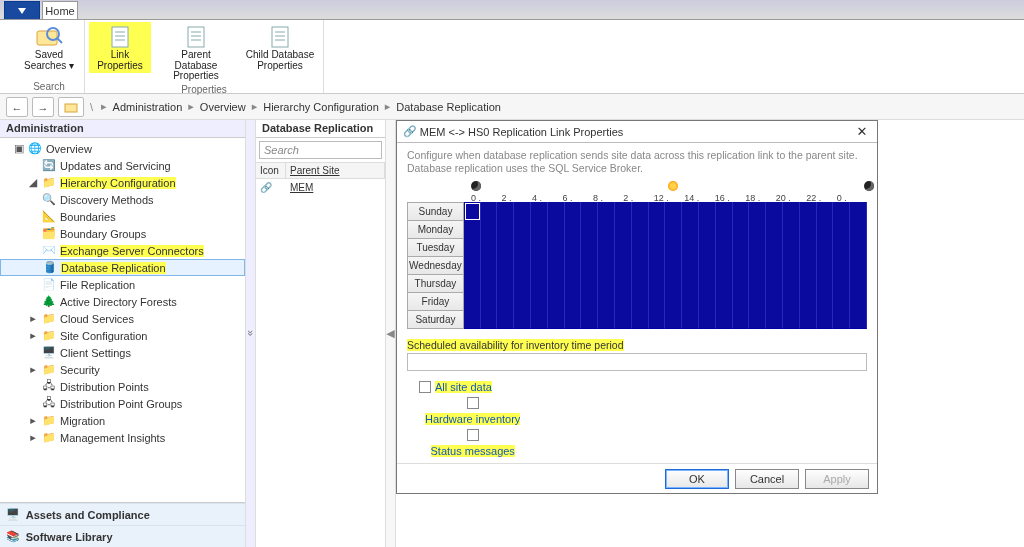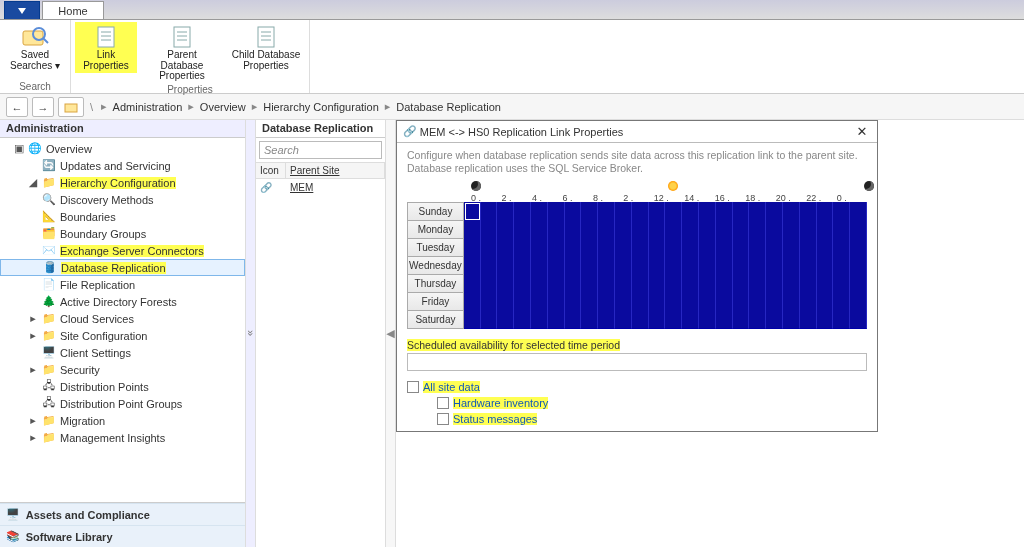--- a/index.html
+++ b/index.html
@@ -2,24 +2,24 @@
 <html><head>
 <meta charset="utf-8">
 <style>
   * { box-sizing: border-box; font-family: "Segoe UI", Tahoma, sans-serif; }
   body { margin:0; width:1024px; height:547px; background:#fff; color:#333; font-size:11px; overflow:hidden; }
   .hl { background:#ffff52; }
 
   
   .ribbon-tabs { height:20px; background:linear-gradient(#ccd,#ddd); border-bottom:1px solid #999; display:flex; align-items:flex-end; padding-left:4px; }
   .rt-file { width:36px; height:18px; background:#1a4aa0; border:1px solid #053a8e; border-bottom:none; display:flex; align-items:center; justify-content:center; color:#fff; }
-  .rt-home { width:62px; height:18px; background:#fff; border:1px solid #999; border-bottom:none; margin-left:2px; display:flex; align-items:center; justify-content:center; }
-
-  
-  .ribbon { height:74px; background:#fff; border-bottom:1px solid #ccc; display:flex; }
+  .rt-home { width:36px; height:18px; background:#fff; border:1px solid #999; border-bottom:none; margin-left:2px; display:flex; align-items:center; justify-content:center; }
+
+  
+  .ribbon { height:74px; background:#fff; border-bottom:1px solid #ccc; display:flex;padding-left:14px; }
   .rg { border-right:1px solid #ddd; padding:2px 4px 0 4px; display:flex; flex-direction:column; align-items:center; }
   .rg-items { display:flex; gap:6px; flex:1; align-items:flex-start; }
   .rg-label { font-size:10px; color:#666; height:12px; }
   .rbtn { display:flex; flex-direction:column; align-items:center; width:62px; padding:2px; line-height:1.05; text-align:center; font-size:10px; color:#222; }
   .rbtn .ic { width:30px; height:26px; display:flex; align-items:center; justify-content:center; }
 
   
   .addr { height:26px; background:#f6f6f6; border-bottom:1px solid #ddd; display:flex; align-items:center; gap:4px; padding:0 6px; font-size:11px; }
   .navb { width:22px; height:20px; border:1px solid #bbb; background:#fff; border-radius:2px; display:flex; align-items:center; justify-content:center; }
   .addr .sep{ color:#888; margin:0 2px;}
@@ -73,23 +73,23 @@
   .sched-row .cells{ display:flex; }
   .sched-row .cell{ width:16.8px; height:19px; background:#0a0a9e; border-right:1px solid #2727c2; border-bottom:1px solid #0000a8; margin-top:-1px; }
   .sched-row:first-of-type .cell:first-child{ outline:1px solid #fff; outline-offset:-2px;}
 
   .selperiod{ margin-top:10px; font-size:10.5px;}
   .selbox{ height:18px; border:1px solid #bbb; margin-top:2px;}
 
   .avail{ margin-top:10px; display:flex; gap:30px; font-size:11px; color:#1259b7;}
   .avail .lbl{ width:60px;}
   .opts{ display:flex; flex-direction:column; gap:4px;}
-  .opt{ display:flex; align-items:center; gap:4px; }
+  .opt{ display:flex; align-items:center; gap:4px;margin-left:12px; }
   .cb{ width:12px; height:12px; border:1px solid #888; background:#fff;}
-  .opt.sub{ margin-left:30px;}
+  .opt.sub{ margin-left:18px;flex-direction:column;}
 
   .dlg-btns{ height:30px; border-top:1px solid #ddd; display:flex; align-items:center; justify-content:flex-end; gap:6px; padding:0 8px;}
   .btn{ width:64px; height:20px; border:1px solid #888; background:linear-gradient(#fefefe,#e7e7e7); font-size:11px; display:flex; align-items:center; justify-content:center;}
   .btn.def{ border:1px solid #1e6bd6; box-shadow:0 0 0 1px #78b4ff inset;}
   .btn.dis{ color:#aaa;}
 
   
   svg{display:block;}
 </style>
 </head>
@@ -534,36 +534,41 @@
                   <div class="cell"></div>
                   <div class="cell"></div>
                   <div class="cell"></div>
                   <div class="cell"></div>
                 </div>
               </div>
             </div>
         </div>
 
         <div class="selperiod">
-          <span class="hl">Scheduled availability for selected time period</span>
+          <span class="hl">Scheduled availability for inventory time period</span>
           <div class="selbox"></div>
         </div>
 
         <div class="avail">
           <div class="opts">
             <div class="opt">
                 <span class="cb hl"></span>
                 <span class="hl">All site data</span>
               </div>
             <div class="opt sub">
                 <span class="cb"></span>
                 <span class="hl">Hardware inventory</span>
               </div>
             <div class="opt sub">
                 <span class="cb"></span>
                 <span class="hl">Status messages</span>
               </div>
           </div>
         </div>
       </div>
+      <div class="dlg-btns">
+        <div class="btn def">OK</div>
+        <div class="btn">Cancel</div>
+        <div class="btn dis">Apply</div>
+      </div>
     </div>
   </div>
 </div>
 
 </body></html>

